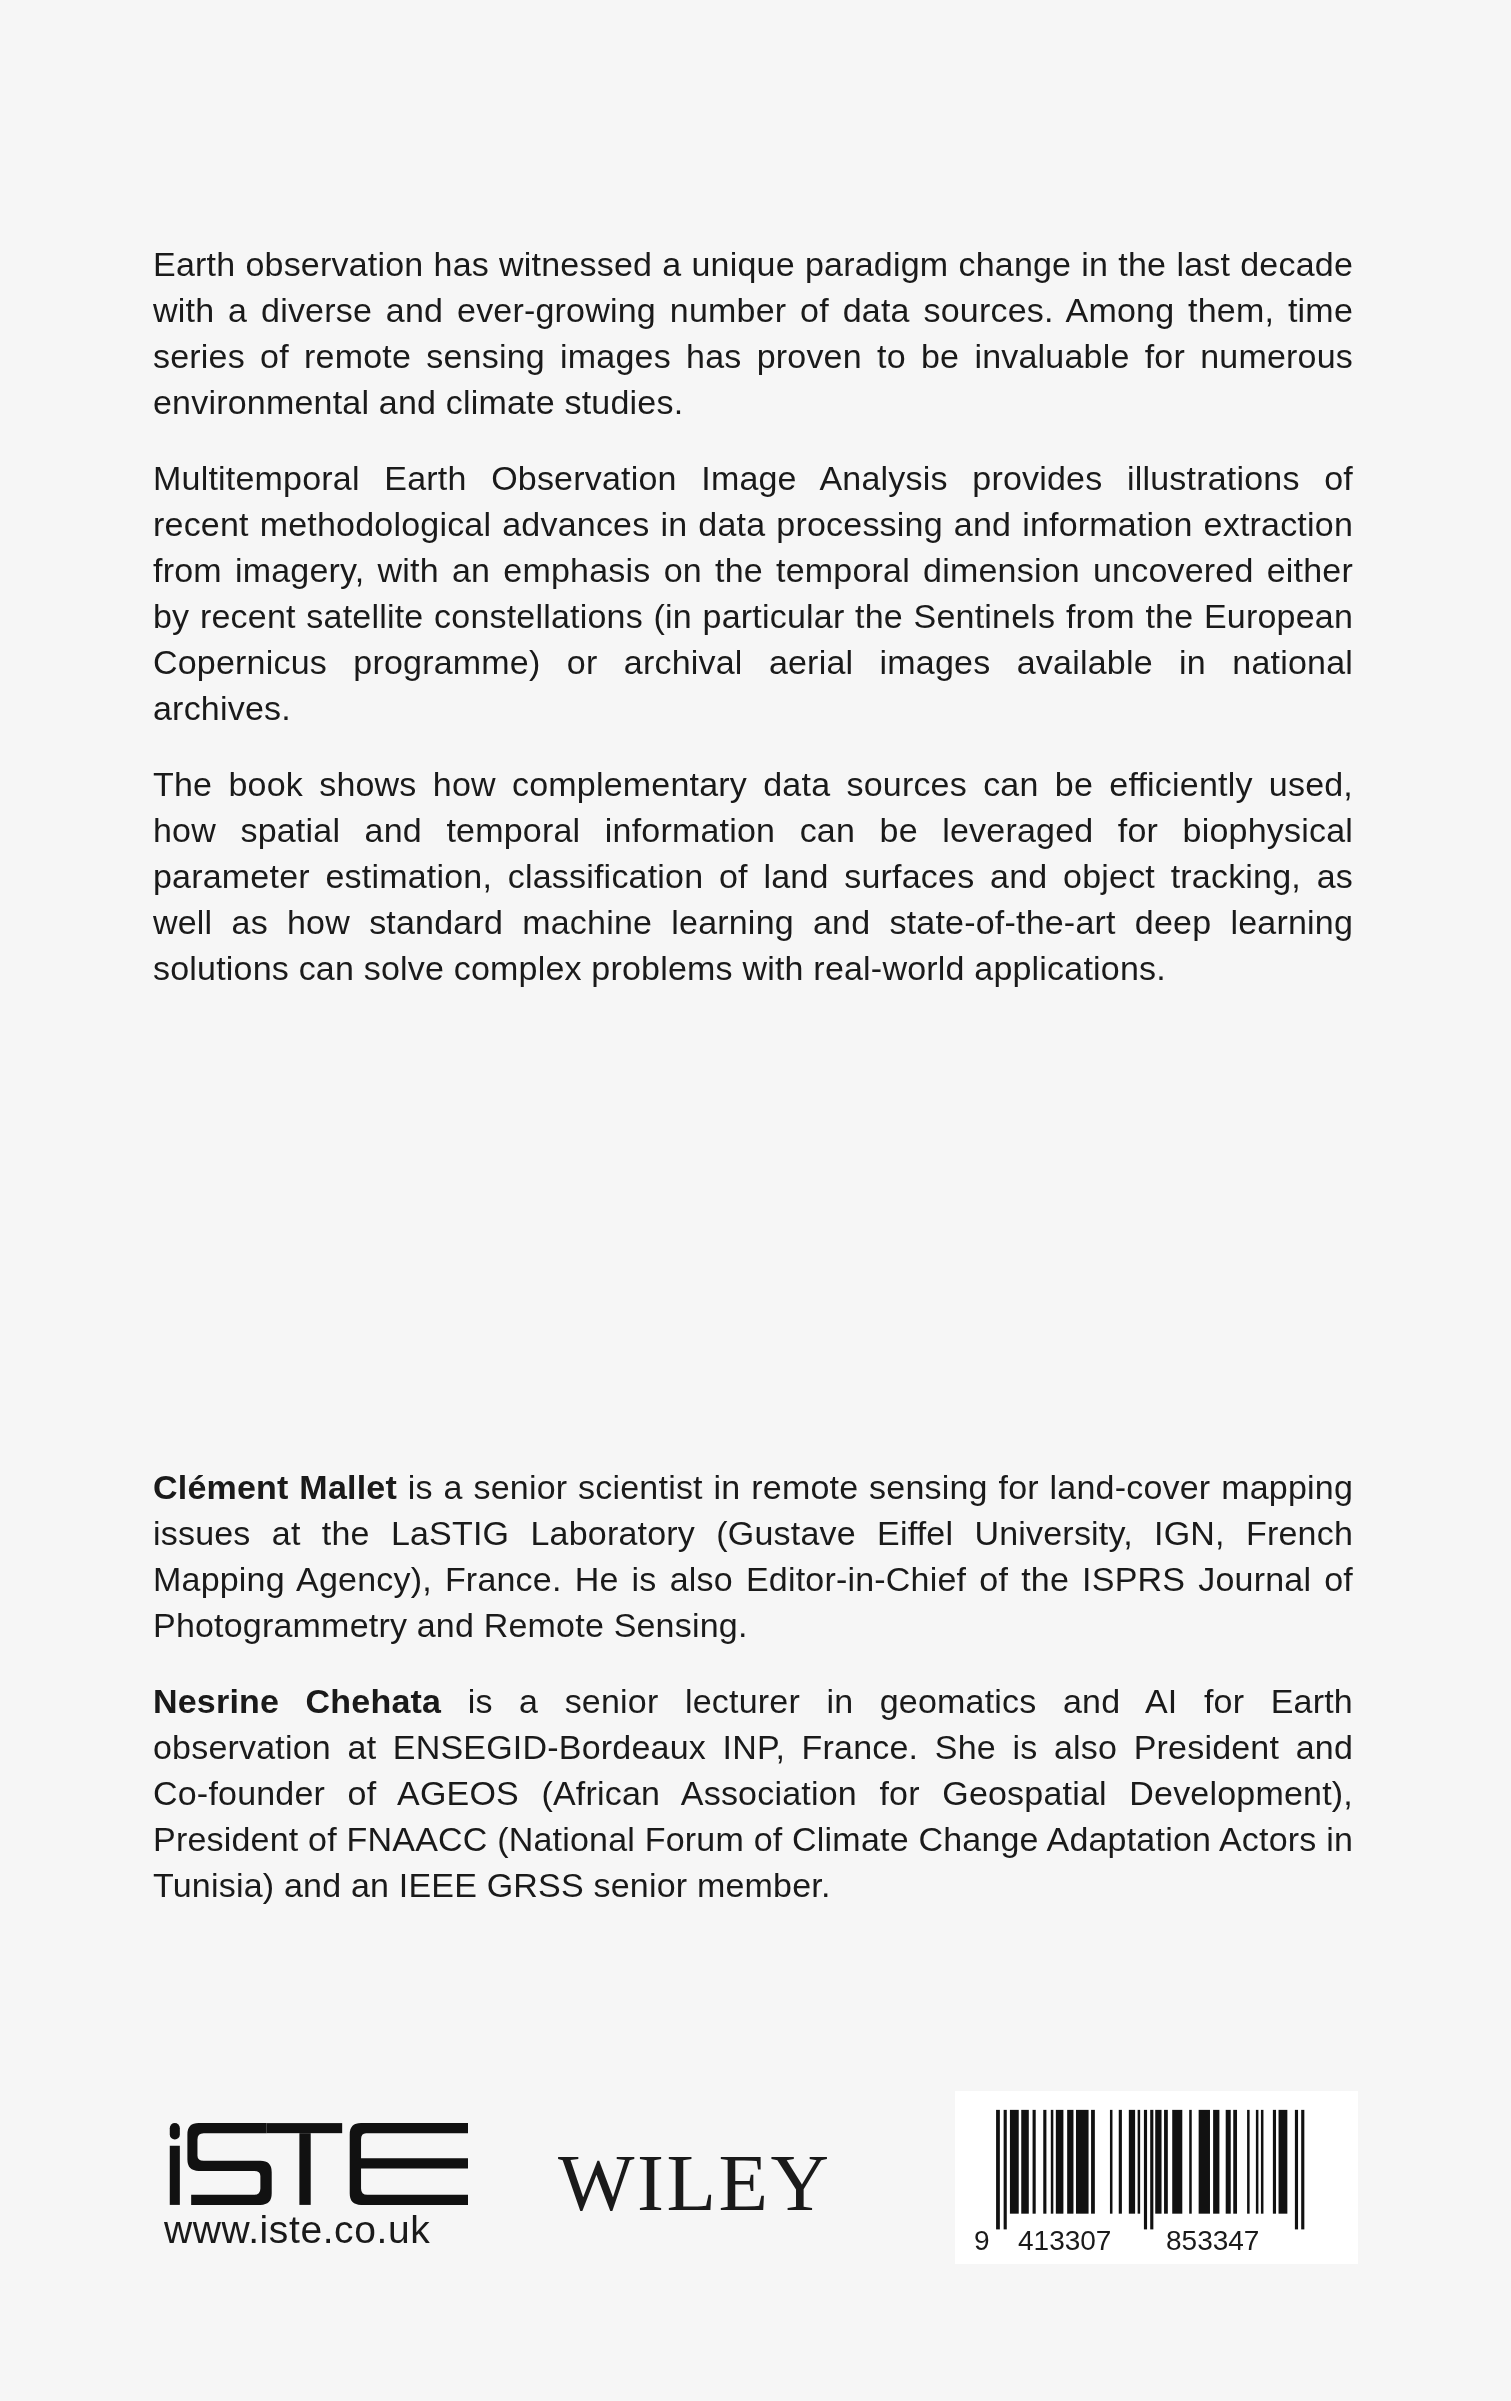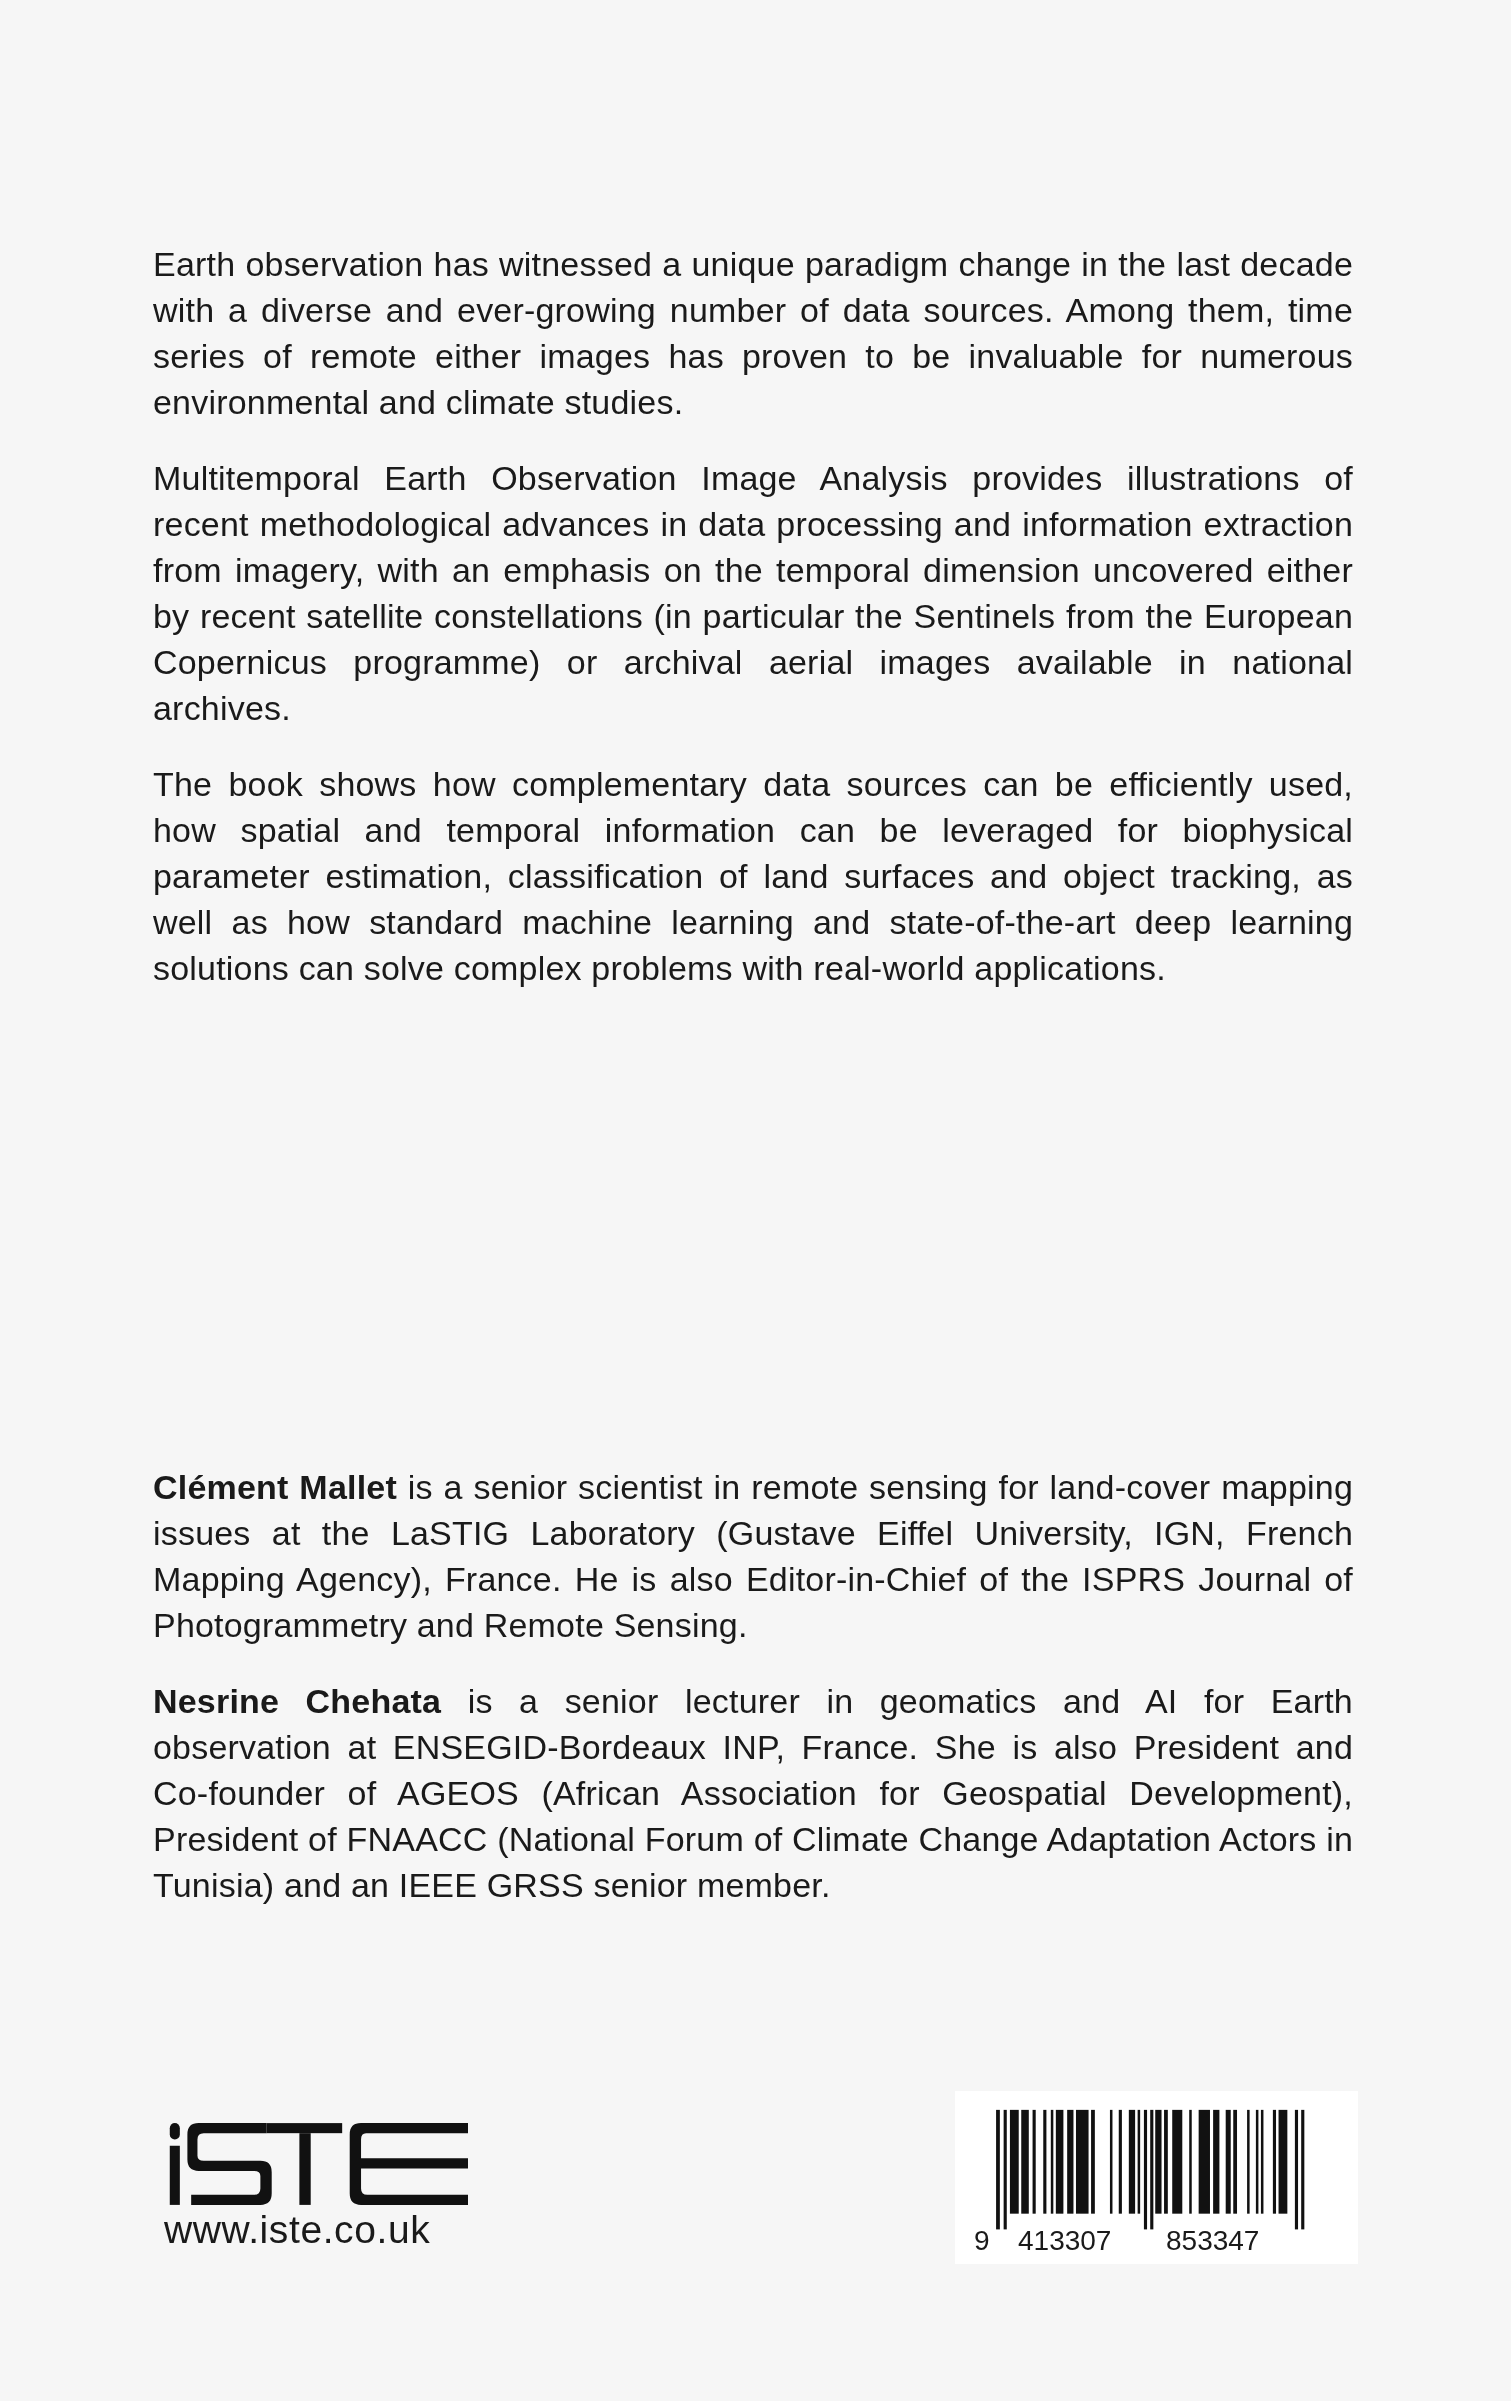--- a/index.html
+++ b/index.html
@@ -47,21 +47,21 @@
   }
   .barcode-box svg { position: absolute; left: 0; top: 0; }
   .bc-num {
     position: absolute; font-size: 28px; top: 134px;
   }
 </style>
 </head>
 <body>
 
 <div class="col desc">
-  <p>Earth observation has witnessed a unique paradigm change in the last decade with a diverse and ever-growing number of data sources. Among them, time series of remote either images has proven to be invaluable for numerous environmental and climate studies.</p>
+  <p>Earth observation has witnessed a unique paradigm change in the last decade with a diverse and ever-growing number of data sources. Among them, time series of remote sensing images has proven to be invaluable for numerous environmental and climate studies.</p>
   <p><span class="i">Multitemporal Earth Observation Image Analysis</span><span> provides illustrations of recent methodological advances in data processing and information extraction from imagery, with an emphasis on the temporal dimension uncovered either by recent satellite constellations (in particular the Sentinels from the European Copernicus programme) or archival aerial images available in national archives.</span></p>
   <p>The book shows how complementary data sources can be efficiently used, how spatial and temporal information can be leveraged for biophysical parameter estimation, classification of land surfaces and object tracking, as well as how standard machine learning and state-of-the-art deep learning solutions can solve complex problems with real-world applications.</p>
 </div>
 
 <div class="col bios">
   <p><span class="b">Clément Mallet</span><span> is a senior scientist in remote sensing for land-cover mapping issues at the LaSTIG Laboratory (Gustave Eiffel University, IGN, French Mapping Agency), France. He is also Editor-in-Chief of the ISPRS Journal of Photogrammetry and Remote Sensing.</span></p>
   <p><span class="b">Nesrine Chehata</span><span> is a senior lecturer in geomatics and AI for Earth observation at ENSEGID-Bordeaux INP, France. She is also President and Co-founder of AGEOS (African Association for Geospatial Development), President of FNAACC (National Forum of Climate Change Adaptation Actors in Tunisia) and an IEEE GRSS senior member.</span></p>
 </div>
 
 <div class="footer">
@@ -71,20 +71,21 @@
     <rect x="6" y="36" width="16" height="94" fill="#111"></rect>
 
     <path d="M40 0 H160 V16 H60 Q50 16 50 26 V52 Q50 60 60 60 H150 Q168 60 168 78 V112 Q168 130 150 130 H40 V114 H140 Q150 114 150 104 V84 Q150 76 140 76 H52 Q34 76 34 58 V18 Q34 0 52 0 Z" fill="#111"></path>
 
     <rect x="160" y="0" width="120" height="16" fill="#111"></rect>
     <rect x="212" y="16" width="18" height="114" fill="#111"></rect>
 
     <path d="M300 0 H480 V16 H318 Q310 16 310 26 V56 H480 V72 H310 V104 Q310 114 320 114 H480 V130 H310 Q292 130 292 112 V18 Q292 0 310 0 Z" fill="#111"></path>
   </svg>
   <div class="iste-url">www.iste.co.uk</div>
+  <div class="wiley">WILEY</div>
 
   <div class="barcode-box">
     <svg width="403" height="173" viewBox="0 0 640 275">
       <g fill="#111">
         <rect x="65" y="30" width="6" height="190"></rect>
         <rect x="77" y="30" width="5" height="190"></rect>
         <rect x="87" y="30" width="14" height="165"></rect>
         <rect x="105" y="30" width="12" height="165"></rect>
         <rect x="123" y="30" width="5" height="165"></rect>
         <rect x="140" y="30" width="5" height="165"></rect>

